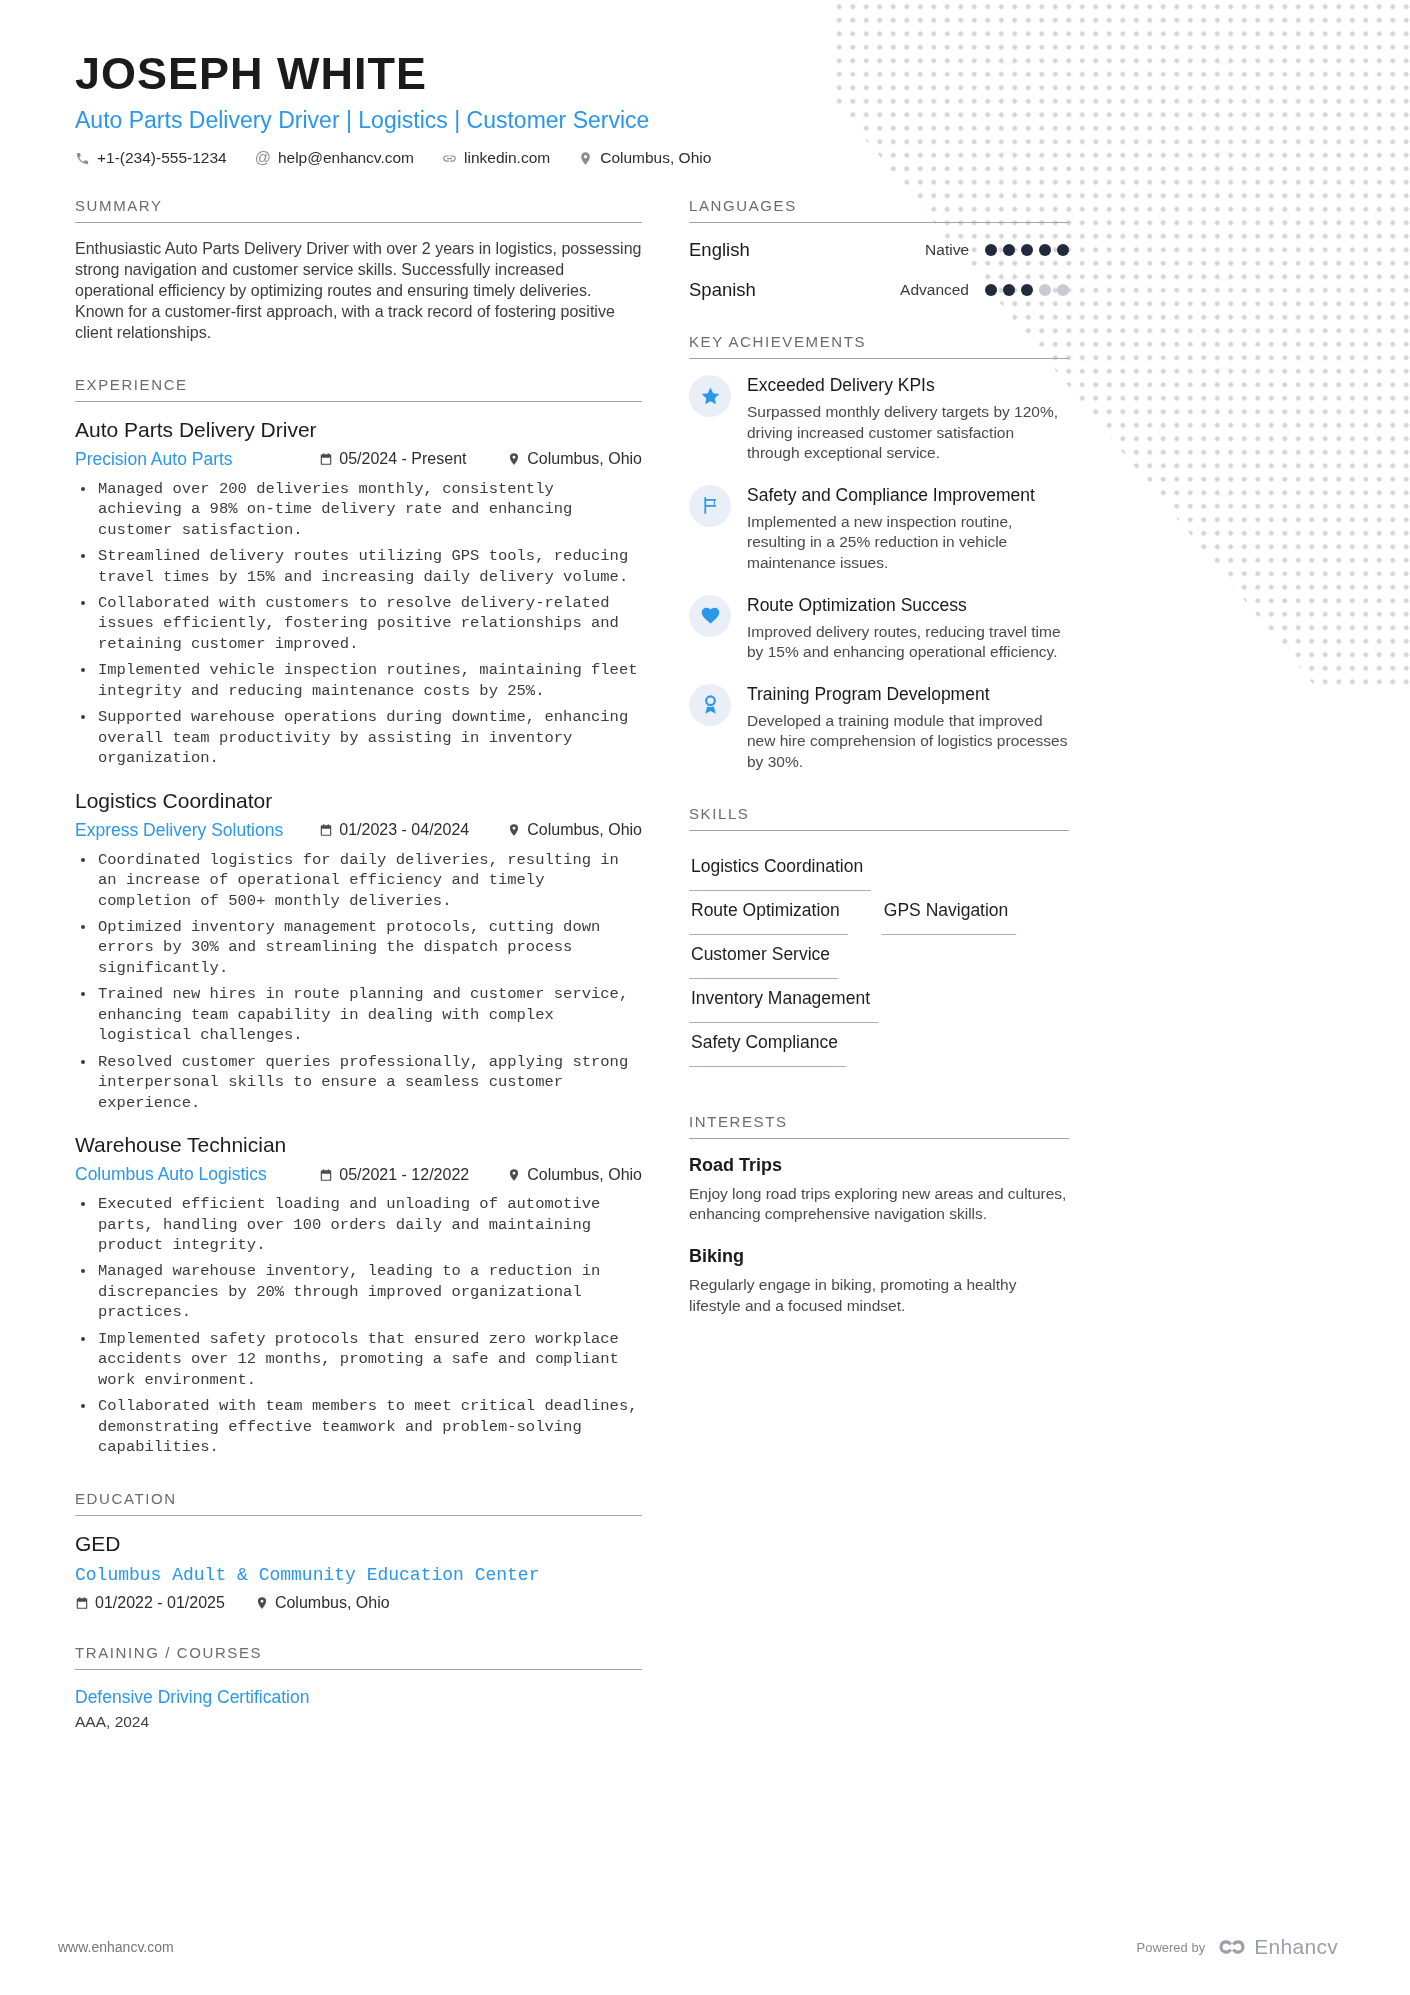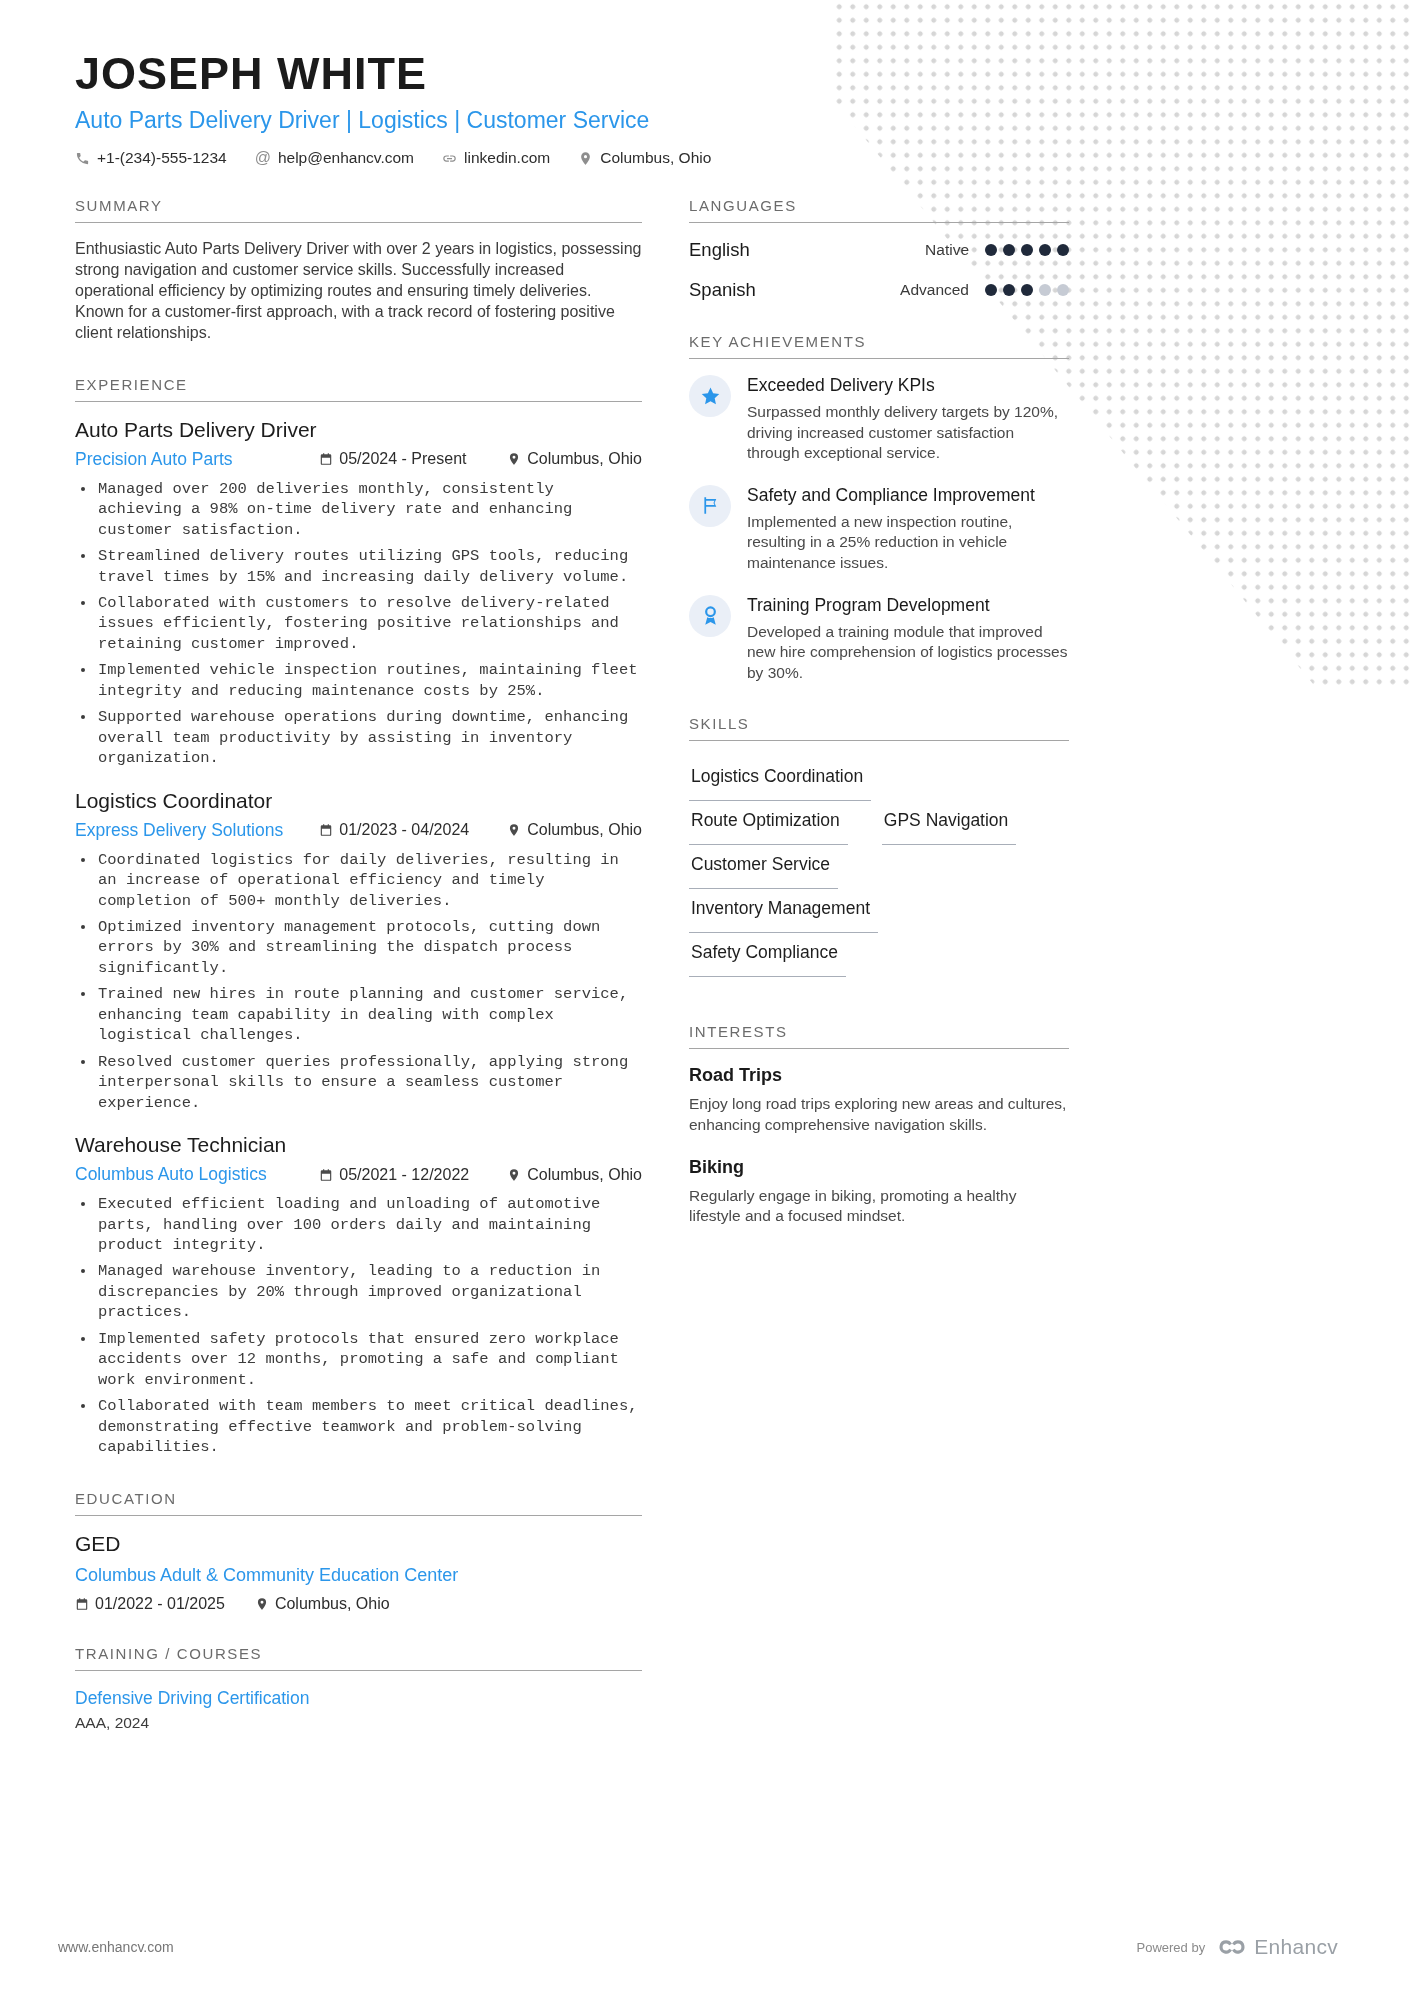--- a/index.html
+++ b/index.html
@@ -49,21 +49,21 @@
   .meta { display: flex; align-items: center; gap: 6px; white-space: nowrap; }
   .meta-dates { width: 188px; flex: none; }
   .meta-loc { margin-left: auto; flex: none; }
   .meta svg { width: 14px; height: 14px; fill: #4b4b4b; flex: none; }
   .bullets { list-style: disc; padding-left: 21px; }
   .bullets li { font-size: 15.5px; line-height: 1.32; color: #3c3c3c; margin-bottom: 6px; padding-left: 2px; font-family: Liberation Mono, monospace; }
   .bullets li::marker { color: #3c3c3c; }
 
   
   .degree { font-size: 21px; font-weight: 400; color: #1d1d1d; margin-bottom: 9px; }
-  .school { display: inline-block; color: #2b96ea; font-size: 18px; margin-bottom: 9px; text-decoration: none; cursor: pointer; }
+  .school { display: inline-block; color: #2b96ea; font-size: 18px; margin-bottom: 9px; text-decoration: none; cursor: pointer; font-family: Liberation Mono, monospace; }
   .meta-row { display: flex; align-items: center; gap: 30px; font-size: 16px; color: #2d2d2d; }
 
   
   .courses { display: flex; }
   .course { width: 300px; flex: none; }
   .course:nth-child(2) { width: 235px; }
   .course-title { color: #2b96ea; font-size: 17.5px; line-height: 1.3; margin-bottom: 5px; text-decoration: none; display: inline-block; cursor: pointer; }
   .course-provider { font-size: 15.5px; color: #3c3c3c; }
 
   
@@ -308,20 +308,31 @@
                   <svg viewBox="0 0 24 24">
                     <path d="M5 2.5v19h2v-8h11.6l-2-4.5 2-4.5H7v-2H5zm2 4h9.5l-1.1 2.5 1.1 2.5H7v-5z"></path>
                   </svg>
                 </span>
     <div class="ach-body">
       <div class="ach-title">Safety and Compliance Improvement</div>
       <p class="ach-text">Implemented a new inspection routine, resulting in a 25% reduction in vehicle maintenance issues.</p>
     </div>
   </div>
 
+  <div class="ach">
+    <span class="ach-icon">
+                  <svg viewBox="0 0 24 24">
+                    <path d="M12 21.3l-1.4-1.3C5.4 15.4 2 12.3 2 8.5 2 5.4 4.4 3 7.5 3c1.7 0 3.4.8 4.5 2.1C13.1 3.8 14.8 3 16.5 3 19.6 3 22 5.4 22 8.5c0 3.8-3.4 6.9-8.6 11.5L12 21.3z"></path>
+                  </svg>
+                </span>
+    <div class="ach-body">
+      <div class="ach-title">Route Optimization Success</div>
+      <p class="ach-text">Improved delivery routes, reducing travel time by 15% and enhancing operational efficiency.</p>
+    </div>
+  </div>
 
   <div class="ach">
     <span class="ach-icon">
                   <svg viewBox="0 0 24 24">
                     <path d="M12 1.5a6.2 6.2 0 1 0 0 12.4A6.2 6.2 0 0 0 12 1.5zm0 9.9a3.7 3.7 0 1 1 0-7.4 3.7 3.7 0 0 1 0 7.4zM8.3 13.9L6 22.5l6-3 6 3-2.3-8.6a7.6 7.6 0 0 1-7.4 0z"></path>
                   </svg>
                 </span>
     <div class="ach-body">
       <div class="ach-title">Training Program Development</div>
       <p class="ach-text">Developed a training module that improved new hire comprehension of logistics processes by 30%.</p>

